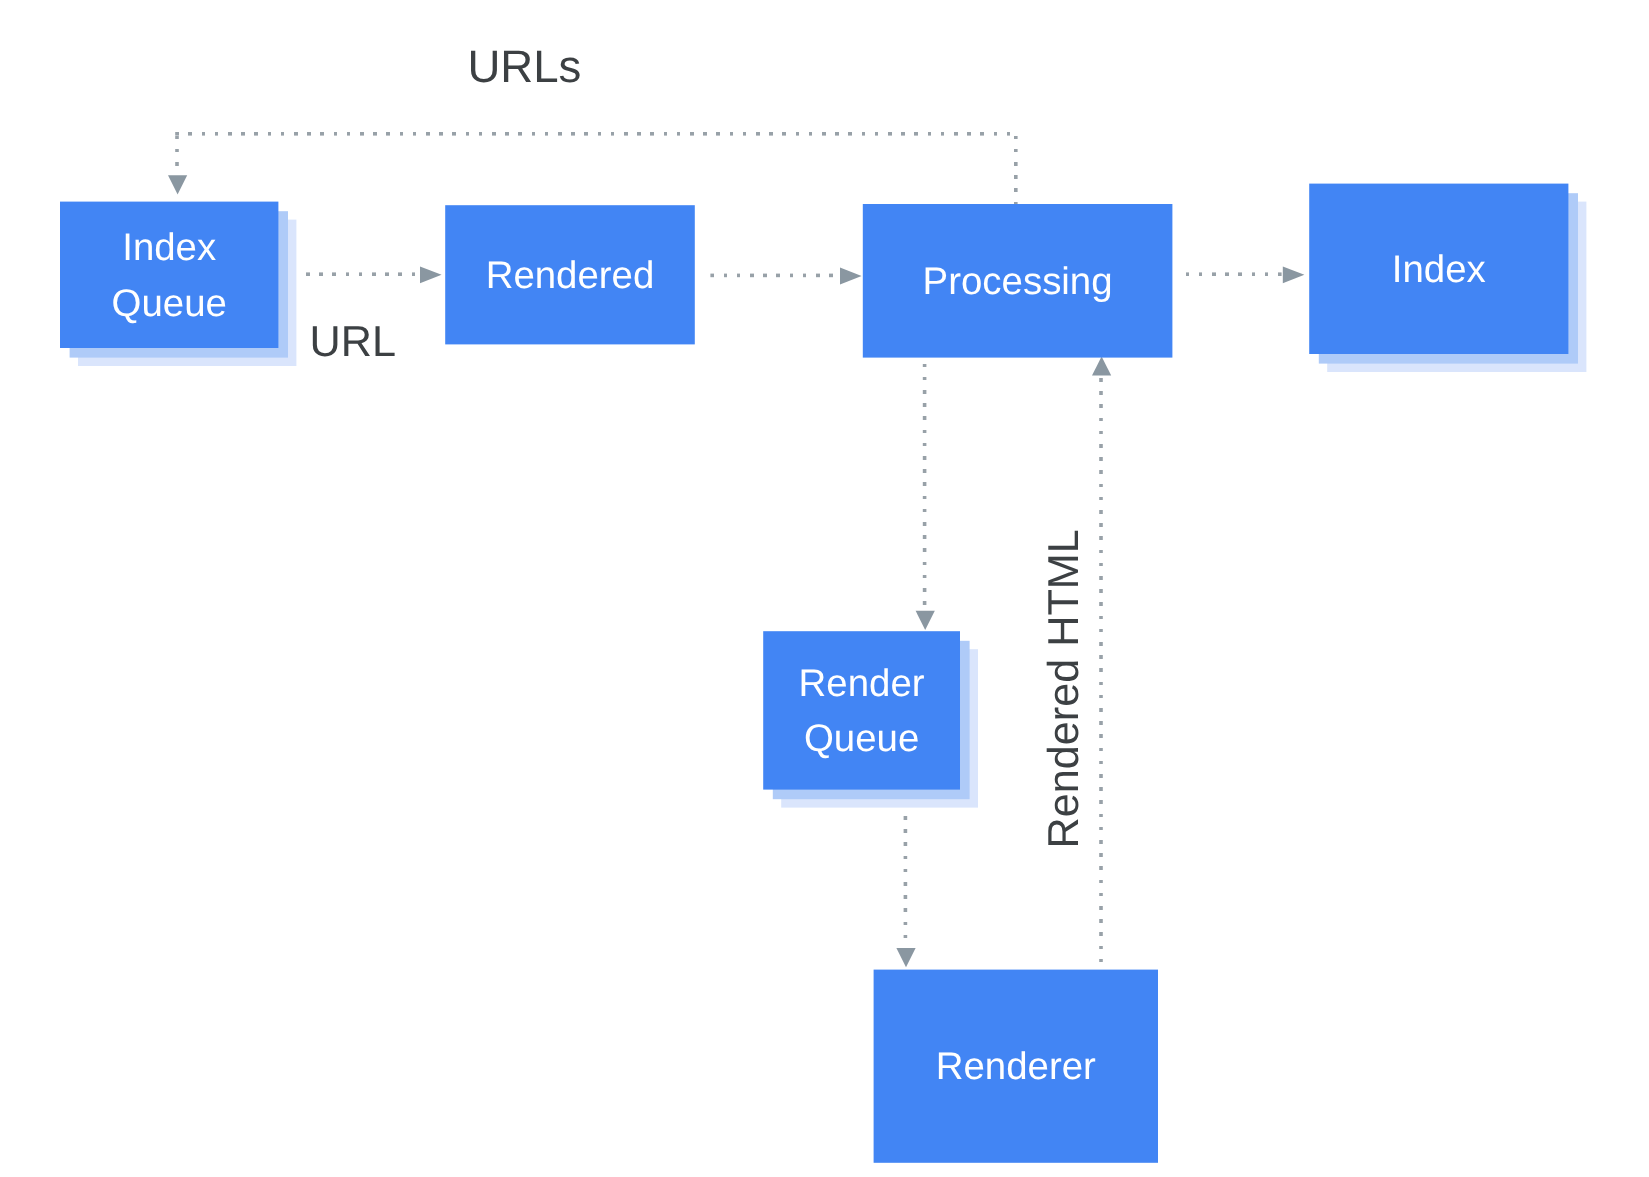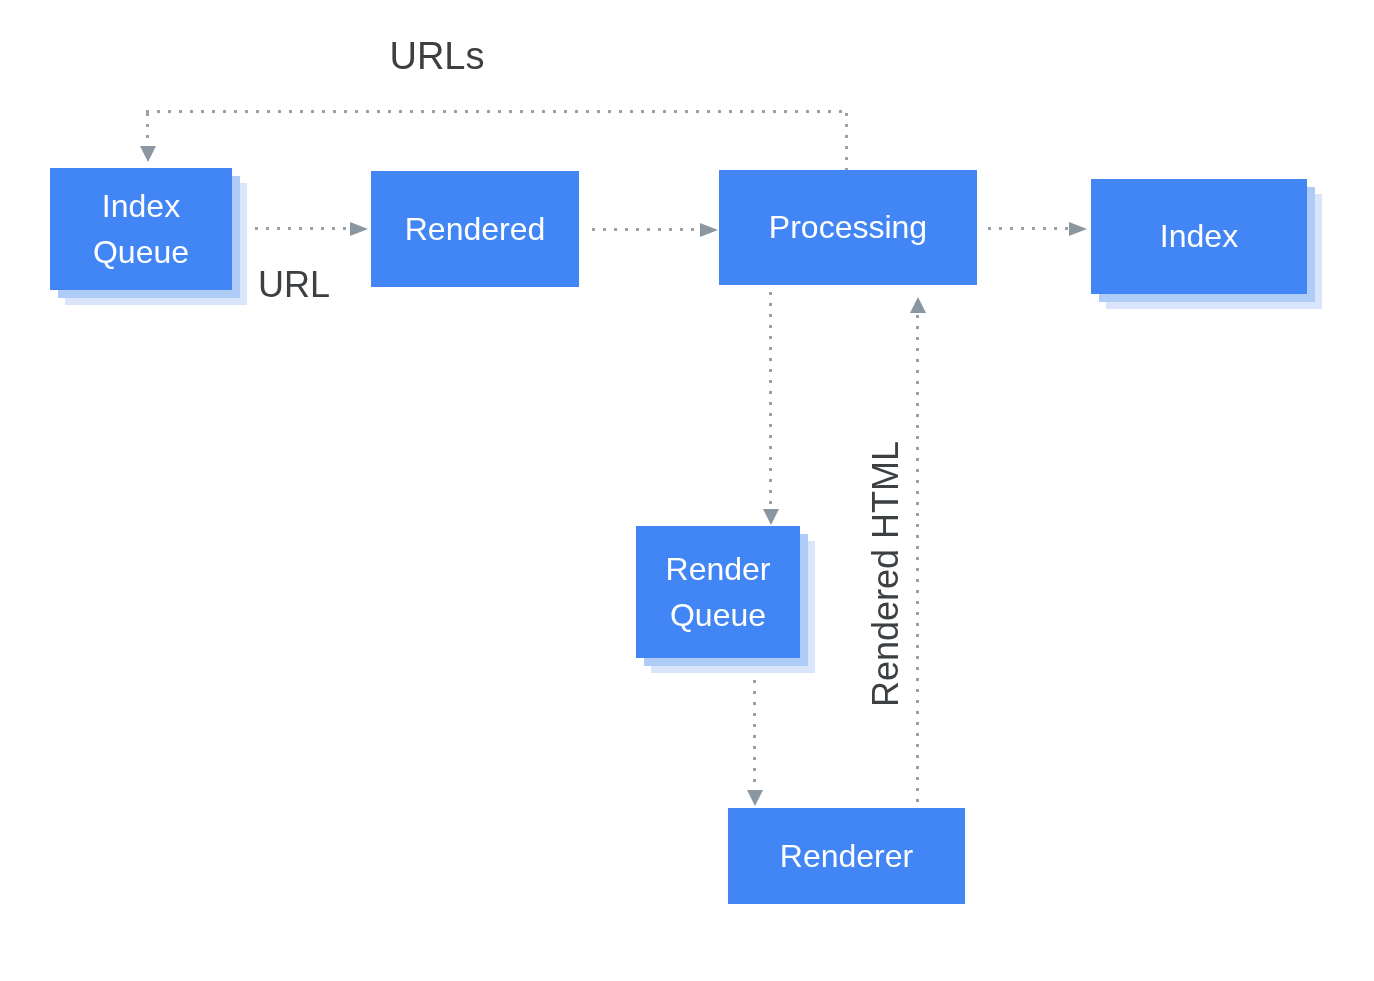--- a/index.html
+++ b/index.html
@@ -108,29 +108,29 @@
   <div class="flow-label rotated" style="left:726px;top:552px">Rendered HTML</div>
 
   <div class="node stacked" style="left:50px;top:168px;width:182px;height:122px">
     <span>Index Queue</span>
   </div>
 
   <div class="node" style="left:371px;top:171px;width:208px;height:116px">
     <span>Rendered</span>
   </div>
 
-  <div class="node" style="left:719px;top:170px;width:258px;height:115px">
+  <div class="node" style="left:719px;top:170px;width:258px;height:128px">
     <span>Processing</span>
   </div>
 
-  <div class="node stacked" style="left:1091px;top:179px;width:216px;height:115px">
+  <div class="node stacked" style="left:1091px;top:153px;width:216px;height:142px">
     <span>Index</span>
   </div>
 
   <div class="node stacked" style="left:636px;top:526px;width:164px;height:132px">
     <span>Render Queue</span>
   </div>
 
-  <div class="node" style="left:728px;top:808px;width:237px;height:96px">
+  <div class="node" style="left:728px;top:808px;width:237px;height:161px">
     <span>Renderer</span>
   </div>
 
 </div>
 
 </body></html>

